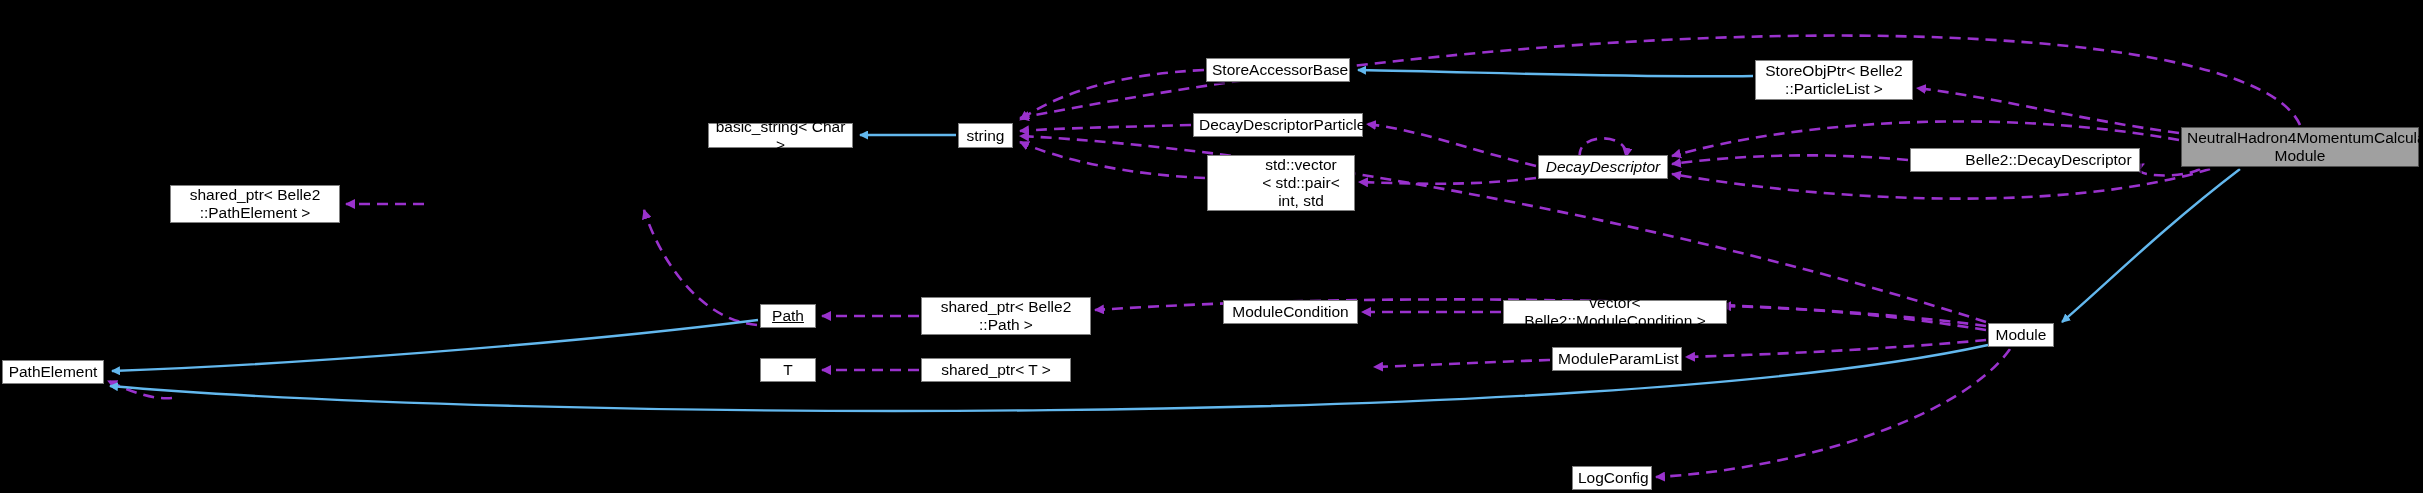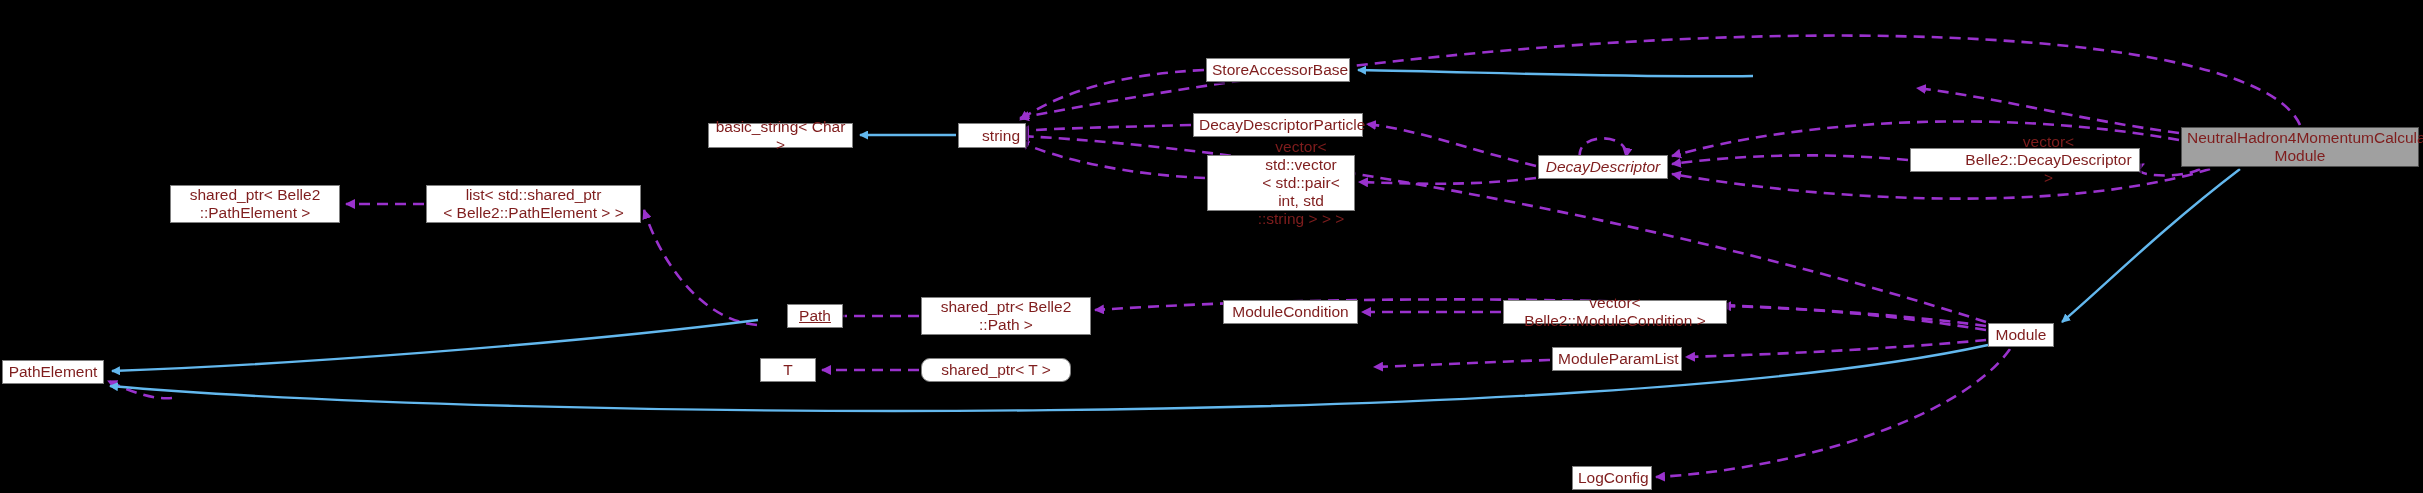--- a/index.html
+++ b/index.html
@@ -26,21 +26,21 @@
   .node {
     position: absolute;
     box-sizing: border-box;
     background: #ffffff;
     border: 1px solid #808080;
     box-shadow: 2px 2px 0 0 rgba(0,0,0,0.55);
     display: flex;
     align-items: center;
     justify-content: center;
     text-align: center;
-    color: #7f1d1d;
+    color: #000000;
     font-size: 15.5px;
     line-height: 18px;
     white-space: pre-line;
     letter-spacing: 0px;
   }
   .node.highlight {
     background: #a0a0a0;
     border: 1px solid #505050;
   }
   .node .label {
@@ -103,47 +103,43 @@
 
   <div class="node" style="left:2px; top:360px; width:102px; height:24px;">
     <span class="label">PathElement</span>
   </div>
 
   <div class="node" style="left:170px; top:185px; width:170px; height:38px;">
     <span class="label">shared_ptr&lt; Belle2
 ::PathElement &gt;</span>
   </div>
 
-  <div class="node" style="left:426px; top:185px; width:215px; height:38px;">
-    <span class="label">list&lt; std::shared_ptr
-&lt; Belle2::PathElement &gt; &gt;</span>
-  </div>
 
-  <div class="node" style="left:787px; top:304px; width:56px; height:24px;text-decoration:underline;">
+  <div class="node" style="left:760px; top:304px; width:56px; height:24px;text-decoration:underline;">
     <span class="label">Path</span>
   </div>
 
   <div class="node" style="left:760px; top:358px; width:56px; height:24px;">
     <span class="label">T</span>
   </div>
 
   <div class="node" style="left:921px; top:297px; width:170px; height:38px;">
     <span class="label">shared_ptr&lt; Belle2
 ::Path &gt;</span>
   </div>
 
-  <div class="node" style="left:921px; top:358px; width:150px; height:24px;border-radius:9px;">
+  <div class="node" style="left:921px; top:358px; width:150px; height:24px;">
     <span class="label">shared_ptr&lt; T &gt;</span>
   </div>
 
   <div class="node" style="left:708px; top:123px; width:145px; height:25px;">
     <span class="label">basic_string&lt; Char &gt;</span>
   </div>
 
-  <div class="node" style="left:958px; top:123px; width:68px; height:25px;text-align:right;">
+  <div class="node" style="left:958px; top:123px; width:55px; height:25px;">
     <span class="label">string</span>
   </div>
 
   <div class="node" style="left:1206px; top:58px; width:144px; height:24px;">
     <span class="label">StoreAccessorBase</span>
   </div>
 
   <div class="node" style="left:1193px; top:113px; width:170px; height:24px;">
     <span class="label">DecayDescriptorParticle</span>
   </div>
@@ -164,20 +160,24 @@
   </div>
 
   <div class="node" style="left:1503px; top:300px; width:224px; height:24px;">
     <span class="label">vector&lt; Belle2::ModuleCondition &gt;</span>
   </div>
 
   <div class="node" style="left:1552px; top:347px; width:130px; height:24px;">
     <span class="label">ModuleParamList</span>
   </div>
 
+  <div class="node" style="left:1755px; top:60px; width:158px; height:40px;">
+    <span class="label">StoreObjPtr&lt; Belle2
+::ParticleList &gt;</span>
+  </div>
 
   <div class="node" style="left:1910px; top:148px; width:230px; height:24px;padding-left:47px;">
     <span class="label">vector&lt; Belle2::DecayDescriptor &gt;</span>
   </div>
 
   <div class="node" style="left:1988px; top:323px; width:66px; height:24px;">
     <span class="label">Module</span>
   </div>
 
   <div class="node" style="left:1572px; top:466px; width:80px; height:24px;">

